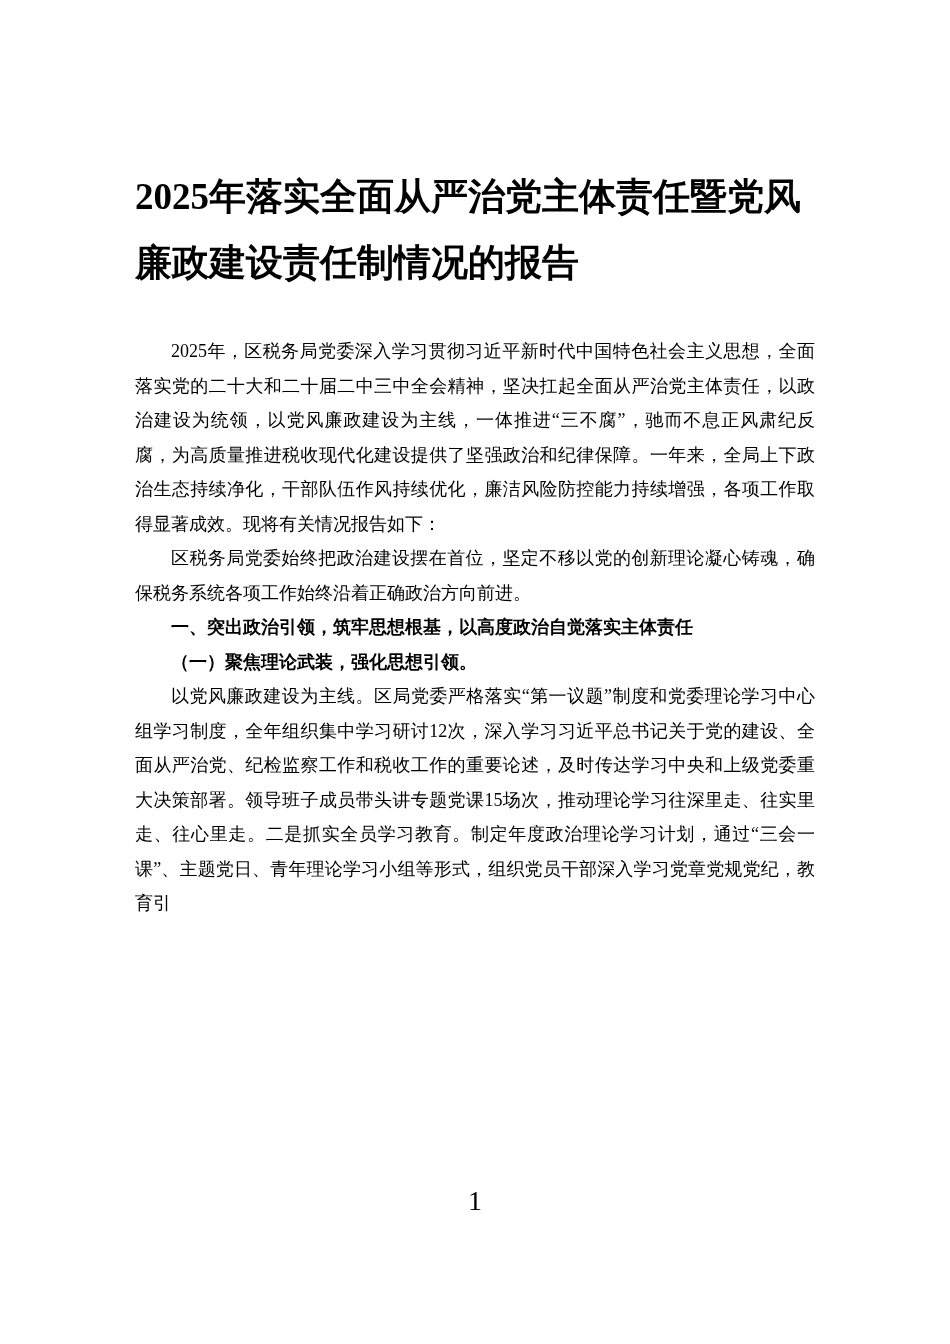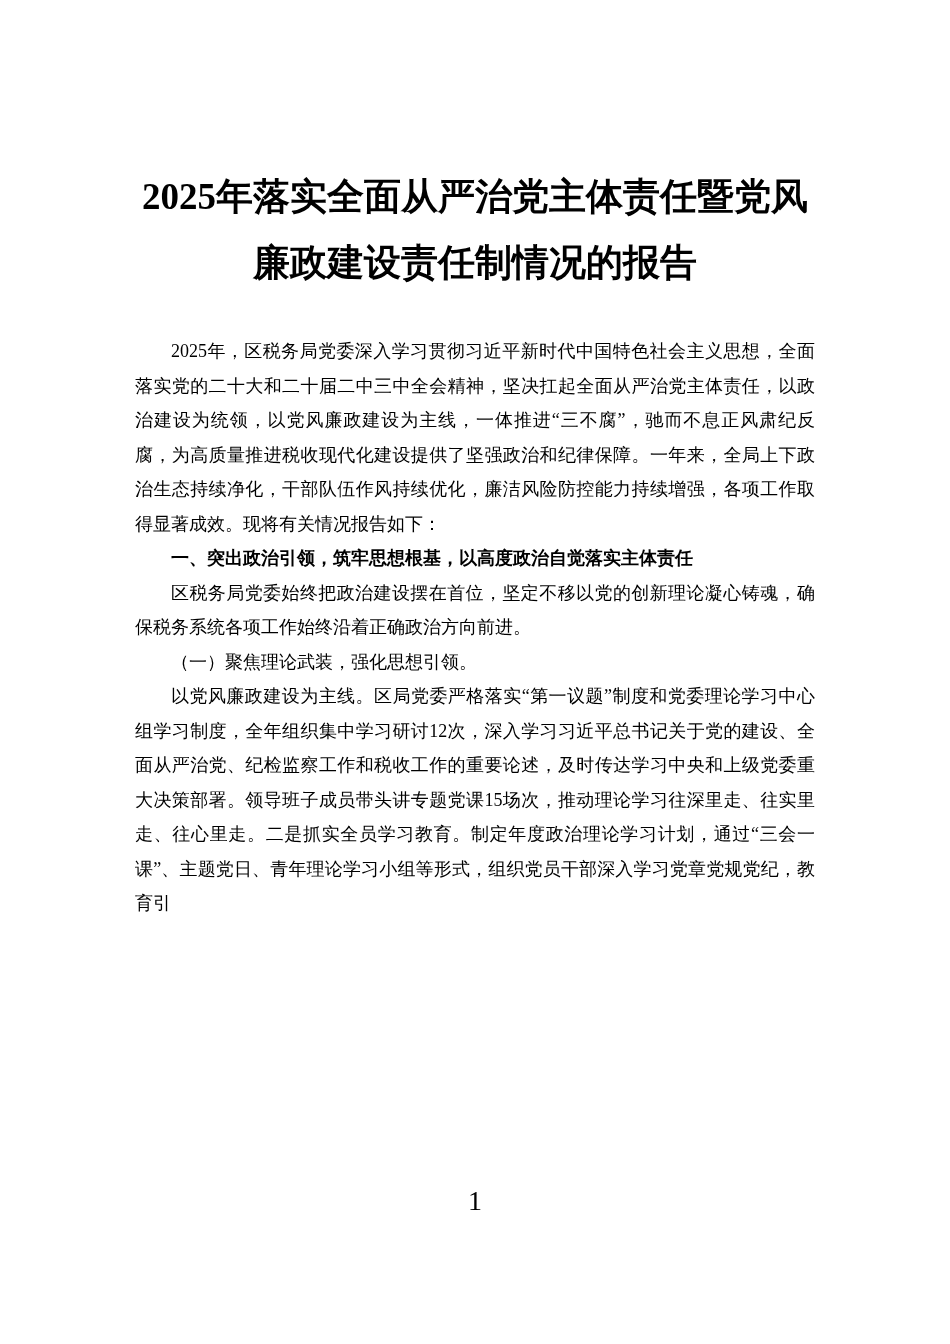--- a/index.html
+++ b/index.html
@@ -16,21 +16,21 @@
     color: #000000;
     box-sizing: border-box;
     padding-top: 164px;
     overflow: hidden;
     
     font-family: "Liberation Serif", sans-serif;
   }
   .doc-title {
     width: 680px;
     margin: 0 auto;
-    text-align: center;
+    text-align: left;
     font-size: 37px;
     line-height: 66px;
     font-weight: 700;
     letter-spacing: 0;
   }
   .content {
     width: 680px;
     margin: 38px auto 0 auto;
   }
   .para {
@@ -38,21 +38,21 @@
     font-size: 18px;
     line-height: 34.5px;
     text-align: justify;
     text-indent: 2em;
     font-weight: 400;
   }
   .section-heading {
     font-weight: 700;
   }
   .sub-heading {
-    font-weight: 400;
+    font-weight: 700;
   }
   .footer-pagenum {
     position: absolute;
     top: 1186px;
     left: 0;
     width: 100%;
     text-align: center;
     font-size: 28px;
     line-height: 30px;
     font-family: "Liberation Serif", serif;
@@ -62,23 +62,23 @@
 <body>
 
 <div class="page">
 
   <h1 class="doc-title">2025年落实全面从严治党主体责任暨党风廉政建设责任制情况的报告</h1>
 
   <div class="content">
 
     <p class="para body">2025年，区税务局党委深入学习贯彻习近平新时代中国特色社会主义思想，全面落实党的二十大和二十届二中三中全会精神，坚决扛起全面从严治党主体责任，以政治建设为统领，以党风廉政建设为主线，一体推进“三不腐”，驰而不息正风肃纪反腐，为高质量推进税收现代化建设提供了坚强政治和纪律保障。一年来，全局上下政治生态持续净化，干部队伍作风持续优化，廉洁风险防控能力持续增强，各项工作取得显著成效。现将有关情况报告如下：</p>
 
+    <p class="para body">区税务局党委始终把政治建设摆在首位，坚定不移以党的创新理论凝心铸魂，确保税务系统各项工作始终沿着正确政治方向前进。</p>
+
     <p class="para section-heading">一、突出政治引领，筑牢思想根基，以高度政治自觉落实主体责任</p>
-
-    <p class="para body">区税务局党委始终把政治建设摆在首位，坚定不移以党的创新理论凝心铸魂，确保税务系统各项工作始终沿着正确政治方向前进。</p>
 
     <p class="para sub-heading">（一）聚焦理论武装，强化思想引领。</p>
 
     <p class="para body">以党风廉政建设为主线。区局党委严格落实“第一议题”制度和党委理论学习中心组学习制度，全年组织集中学习研讨12次，深入学习习近平总书记关于党的建设、全面从严治党、纪检监察工作和税收工作的重要论述，及时传达学习中央和上级党委重大决策部署。领导班子成员带头讲专题党课15场次，推动理论学习往深里走、往实里走、往心里走。二是抓实全员学习教育。制定年度政治理论学习计划，通过“三会一课”、主题党日、青年理论学习小组等形式，组织党员干部深入学习党章党规党纪，教育引</p>
 
   </div>
 
   <div class="footer-pagenum">1</div>
 
 </div>

